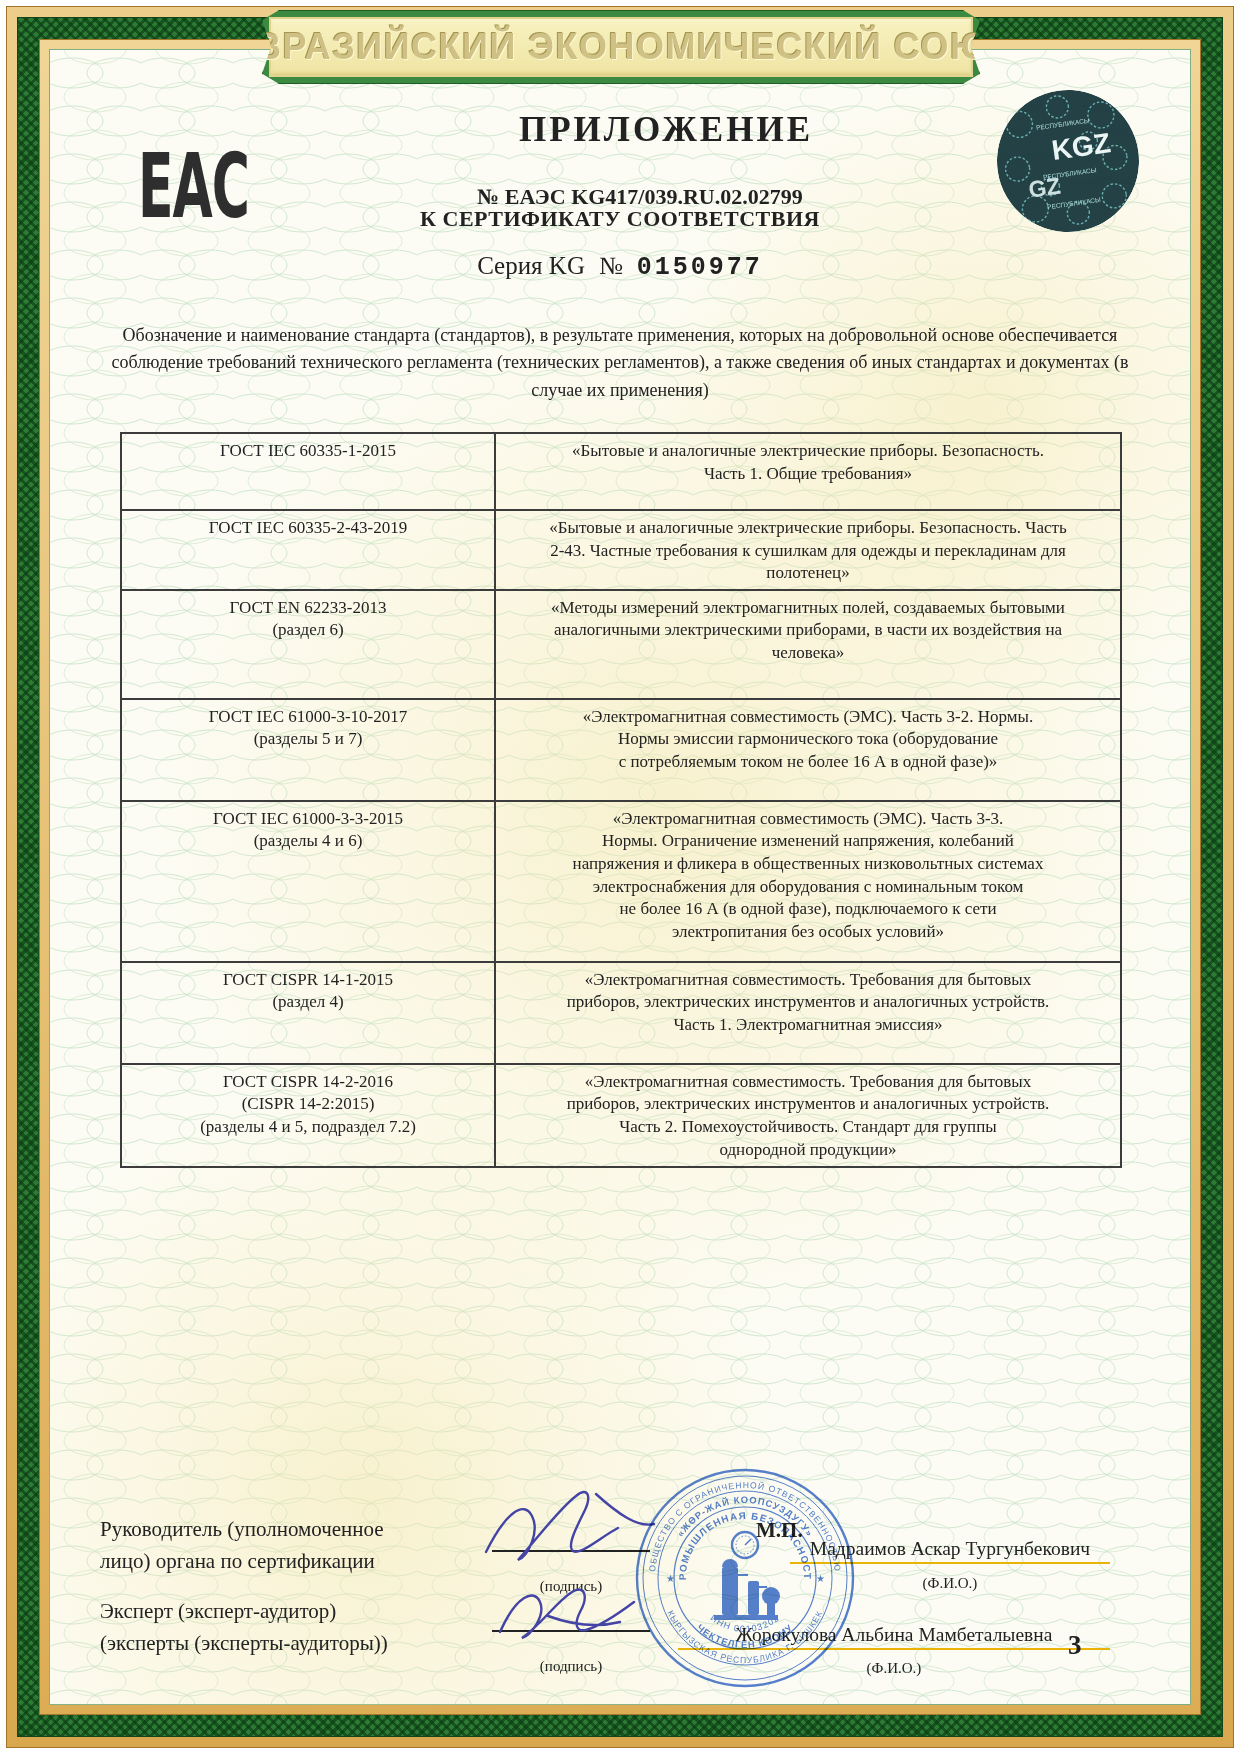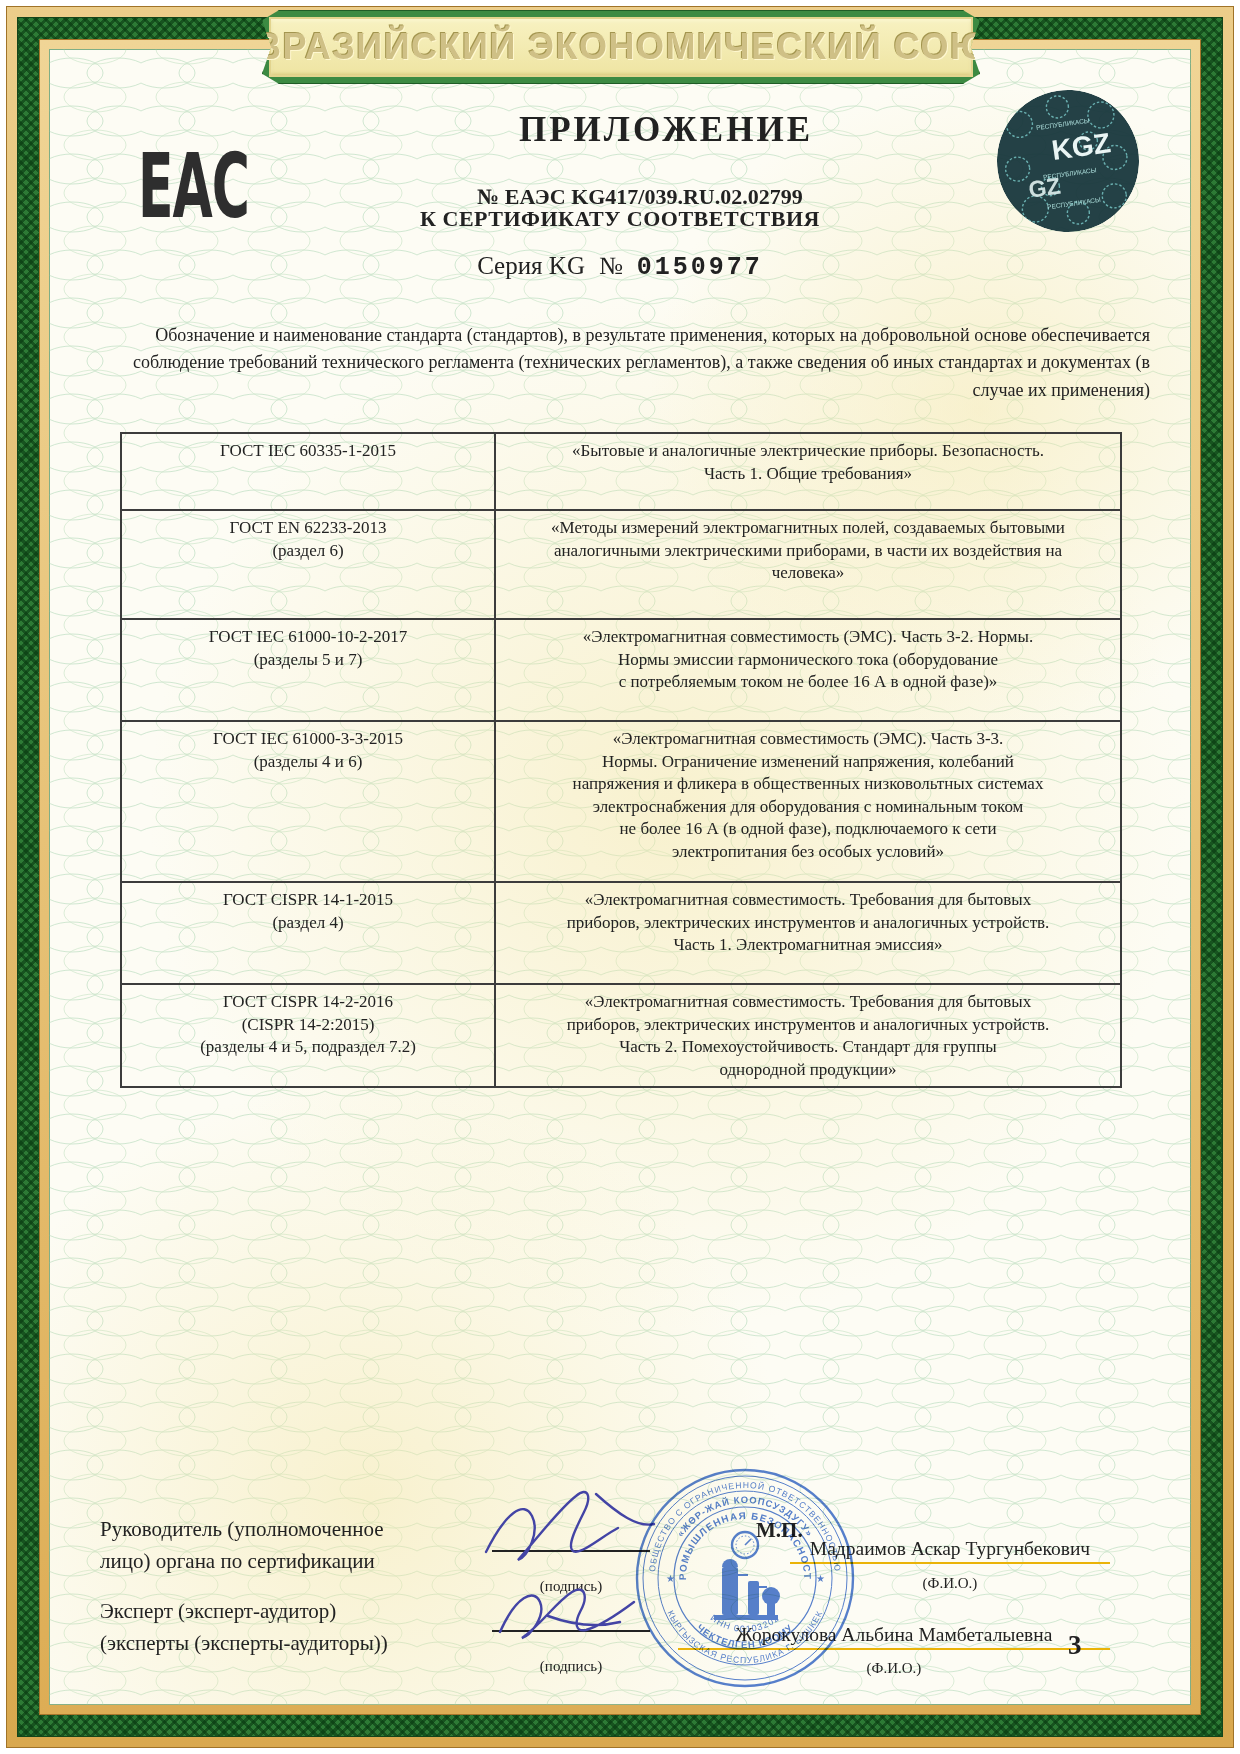--- a/index.html
+++ b/index.html
@@ -36,21 +36,21 @@
   
   .t-line{position:absolute;left:0;width:100%;text-align:center;z-index:2;font-weight:700;}
   .t1{top:110px;font-size:35px;letter-spacing:3px;padding-left:46px;}
   .t2{top:166px;font-size:22px;letter-spacing:.5px;margin-top:40px;}
   .t3{top:184px;font-size:22px;padding-left:20px;}
   .series{position:absolute;left:0;top:252px;width:100%;display:flex;justify-content:center;
         align-items:baseline;gap:14px;z-index:2;}
   .series-label{font-size:25px;}
   .series-no{font-size:25px;}
   .series-num{font-family:"Liberation Mono", monospace;font-weight:700;font-size:25px;letter-spacing:3px;}
-  .intro{position:absolute;left:90px;top:322px;width:1060px;text-align:right;z-index:2;
+  .intro{position:absolute;left:90px;top:322px;width:1060px;text-align:center;z-index:2;
         font-size:18px;line-height:1.52;}
   
   table.std{position:absolute;left:120px;top:432px;width:1002px;z-index:2;
         border-collapse:collapse;table-layout:fixed;}
   table.std td,table.std th{border:2px solid #3c3c3c;font-size:17px;line-height:1.33;
         text-align:center;vertical-align:top;padding:6px 10px 4px;}
   table.std th{font-size:18px;font-weight:700;vertical-align:middle;white-space:pre-line;}
   td.desig{white-space:pre-line;font-size:17.5px;line-height:1.45;}
   td.nname{white-space:pre-line;padding-left:16px;padding-right:16px;}
   col.c1{width:374px;}
@@ -150,29 +150,35 @@
     <colgroup>
         <col class="c1">
         <col>
       </colgroup>
     <tbody>
     <tr style="height:77px">
       <td class="desig">ГОСТ IEC 60335-1-2015</td>
       <td class="nname">«Бытовые и аналогичные электрические приборы. Безопасность.
 Часть 1. Общие требования»</td>
     </tr>
+    <tr style="height:74px">
+      <td class="desig">ГОСТ IEC 60335-2-43-2019</td>
+      <td class="nname">«Бытовые и аналогичные электрические приборы. Безопасность. Часть
+2-43. Частные требования к сушилкам для одежды и перекладинам для
+полотенец»</td>
+    </tr>
     <tr style="height:109px">
       <td class="desig">ГОСТ EN 62233-2013
 (раздел 6)</td>
       <td class="nname">«Методы измерений электромагнитных полей, создаваемых бытовыми
 аналогичными электрическими приборами, в части их воздействия на
 человека»</td>
     </tr>
     <tr style="height:102px">
-      <td class="desig">ГОСТ IEC 61000-10-2-2017
+      <td class="desig">ГОСТ IEC 61000-3-10-2017
 (разделы 5 и 7)</td>
       <td class="nname">«Электромагнитная совместимость (ЭМС). Часть 3-2. Нормы.
 Нормы эмиссии гармонического тока (оборудование
 с потребляемым током не более 16 А в одной фазе)»</td>
     </tr>
     <tr style="height:161px">
       <td class="desig">ГОСТ IEC 61000-3-3-2015
 (разделы 4 и 6)</td>
       <td class="nname">«Электромагнитная совместимость (ЭМС). Часть 3-3.
 Нормы. Ограничение изменений напряжения, колебаний

